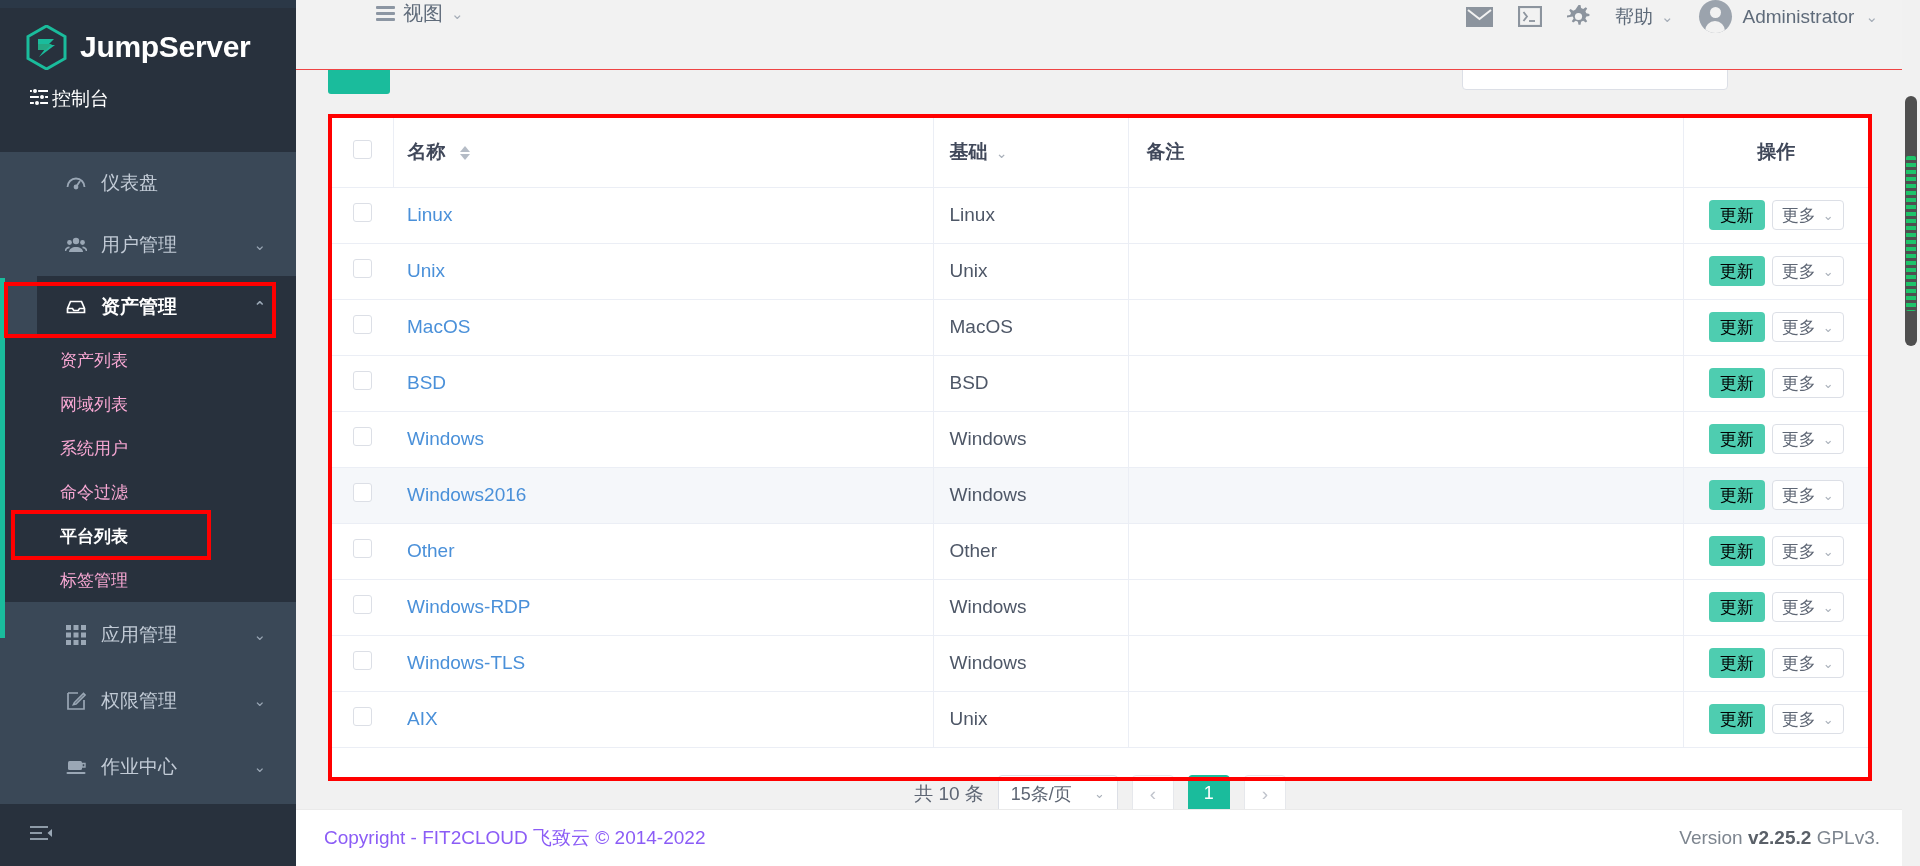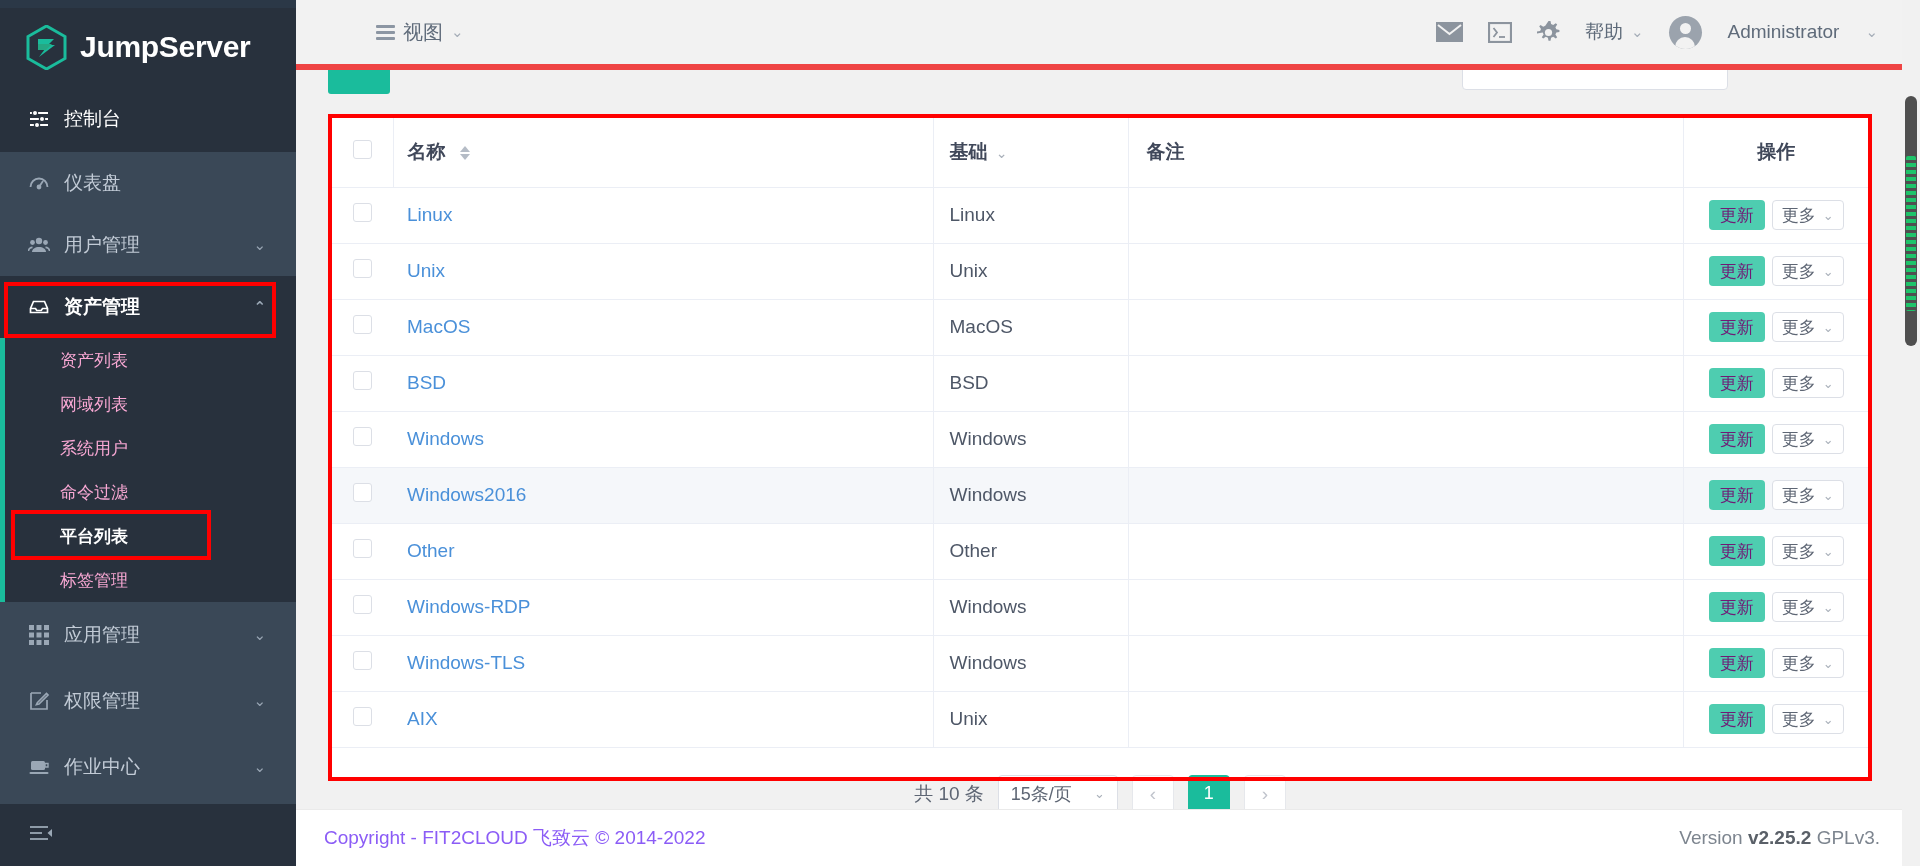--- a/index.html
+++ b/index.html
@@ -23,32 +23,33 @@
     padding-left: 26px; gap: 13px;
     background: #28313d;
     margin-top: 8px;
   }
   .brand-logo { width: 41px; height: 45px; flex: 0 0 41px; }
   .brand-name {
     color: #ffffff; font-size: 30px; font-weight: bold;
     letter-spacing: -0.3px;
   }
   .console-row {
-    height: 66px; display: flex; align-items: center;
-    padding-left: 28px; gap: 14px;
+    height: 66px; display: flex; align-items: flex-start;
+    padding-left: 28px; gap: 2px;
     background: #28313d;
     color: #ffffff; font-size: 19px;
   }
   .console-row .ico { width: 22px; height: 22px; flex: 0 0 22px; display:flex; align-items:center; justify-content:center;}
   .nav { flex: 1 1 auto; overflow: hidden; background:#3a4857; }
   .nav-item {
     height: 62px; display: flex; align-items: center;
     padding-left: 28px; gap: 14px;
     color: #c2cbd6; font-size: 19px;
     position: relative;
+    margin-left: 37px;
   }
   .nav-item .ico { width: 22px; height: 22px; flex:0 0 22px; display:flex; align-items:center; justify-content:center; color:#9aa7b5;}
   .nav-item .label { flex: 1 1 auto; }
   .nav-item .chev { margin-right: 30px; color: #9aa7b5; font-size: 15px; }
   .nav-item.active-parent {
     background: #28313d; color: #ffffff; font-weight: bold;
   }
   .nav-item.active-parent .ico { color: #ffffff; }
   .submenu { background: #28313d; border-left: 5px solid #1abc9c; }
   .sub-item {
@@ -64,37 +65,37 @@
   }
   .green-edge {
     position: absolute; left: 0; top: 278px; width: 5px; height: 360px;
     background: #1abc9c;
   }
 
   
   .main { flex: 1 1 auto; height: 866px; display: flex; flex-direction: column; position: relative; background: #f1f1f1;}
   .topbar {
     height: 70px; background: #f2f2f2;
-    display: flex; align-items: center;
-    border-bottom: 6px solid #ef4444;
+    display: flex; align-items: flex-start;
+    border-bottom: 1px solid #ef4444;
     position: relative;
   }
   .view-menu {
     display: flex; align-items: center; gap: 8px;
     margin-left: 80px; color: #5f6b7a; font-size: 20px;
   }
   .hamburger { display:flex; flex-direction:column; gap:3px; }
   .hamburger i { display:block; width: 19px; height: 3px; background:#8c96a3; border-radius:1px; }
   .topbar-right {
     margin-left: auto; display: flex; align-items: center;
     gap: 25px; margin-right: 42px;
   }
   .ticon { color: #8c949e; display:flex; align-items:center; }
   .help-menu { display:flex; align-items:center; gap:8px; color:#5f6b7a; font-size:19px;}
-  .user-menu { display:flex; align-items:center; gap:26px; color:#5f6b7a; font-size:19px;}
+  .user-menu { display:flex; align-items:center; gap:11px; color:#5f6b7a; font-size:19px;}
   .avatar { width: 33px; height: 33px; border-radius: 50%; background:#9ba3ad; position:relative; overflow:hidden; }
   .avatar:before { content:""; position:absolute; left:11px; top:7px; width:11px; height:11px; border-radius:50%; background:#f2f2f2; }
   .avatar:after { content:""; position:absolute; left:6.5px; top:21px; width:20px; height:14px; border-radius:10px 10px 0 0; background:#f2f2f2; }
 
   .content {
     flex: 1 1 auto; position: relative; overflow: hidden;
     background: #f1f1f1;
   }
   .toolbar-strip {
     position: absolute; left: 0; right: 0; top: 0; height: 36px;
@@ -148,21 +149,21 @@
     border-radius: 3px; background: #fff; display: inline-block;
   }
   .sort-arrows { display:inline-flex; flex-direction:column; gap:2px; margin-left: 9px; vertical-align: middle;}
   .sort-arrows i { display:block; width:0; height:0; border-left:5px solid transparent; border-right:5px solid transparent;}
   .sort-arrows i.up { border-bottom: 6px solid #b5bcc6; }
   .sort-arrows i.dn { border-top: 6px solid #b5bcc6; }
   .hchev { color:#a9b0ba; font-size: 14px; margin-left: 3px; font-weight: normal;}
 
   .op-cell { display: flex; align-items: center; justify-content: center; gap: 7px; }
   .btn-update {
-    background: #4ecdb0; color: #701a75; border: none;
+    background: #4ecdb0; color: #000000; border: none;
     border-radius: 4px; height: 30px; padding: 0 11px;
     font-size: 17px; font-family: inherit; cursor: pointer;
   }
   .btn-more {
     background: #ffffff; color: #5e6674; border: 1px solid #dcdfe6;
     border-radius: 4px; height: 30px; padding: 0 9px;
     font-size: 17px; font-family: inherit; cursor: pointer;
     display: inline-flex; align-items: center; gap: 7px;
   }
   .btn-more .cv { color:#a9b0ba; font-size: 13px; }

